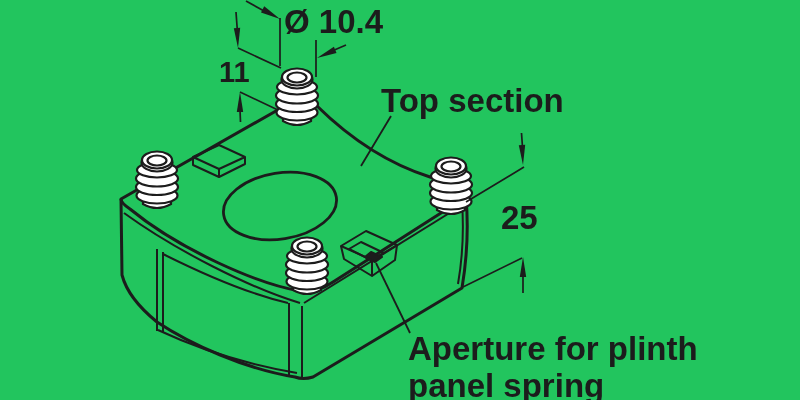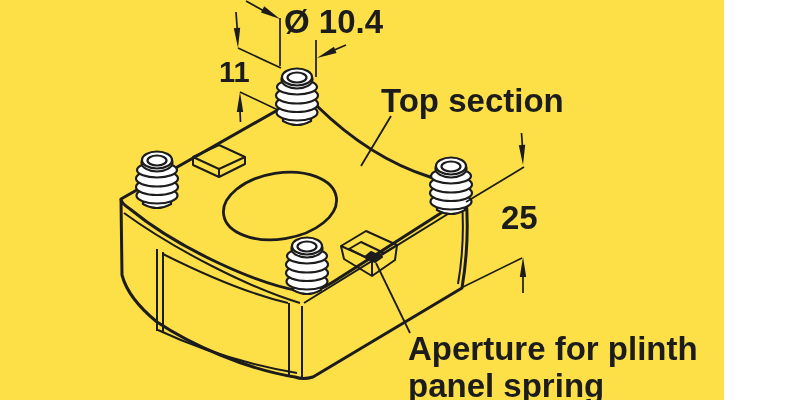--- a/index.html
+++ b/index.html
@@ -1,16 +1,16 @@
 <!DOCTYPE html>
 <html><head>
 <meta charset="utf-8">
 <style>
   html,body{margin:0;padding:0;background:#ffffff;}
-  .stage{position:relative;width:724px;height:400px;background:#fde047;overflow:hidden;}
+  .stage{position:relative;width:800px;height:400px;background:#22c55e;overflow:hidden;}
   svg{display:block;}
   text{font-family:"Liberation Sans", sans-serif;font-weight:bold;fill:#1c1c1c;}
   .dim-text{font-size:33px;}
   .dim-text-sm{font-size:29px;}
 </style>
 </head>
 <body>
 
 <div class="stage">
 <svg width="800" height="400" viewBox="0 0 800 400">

